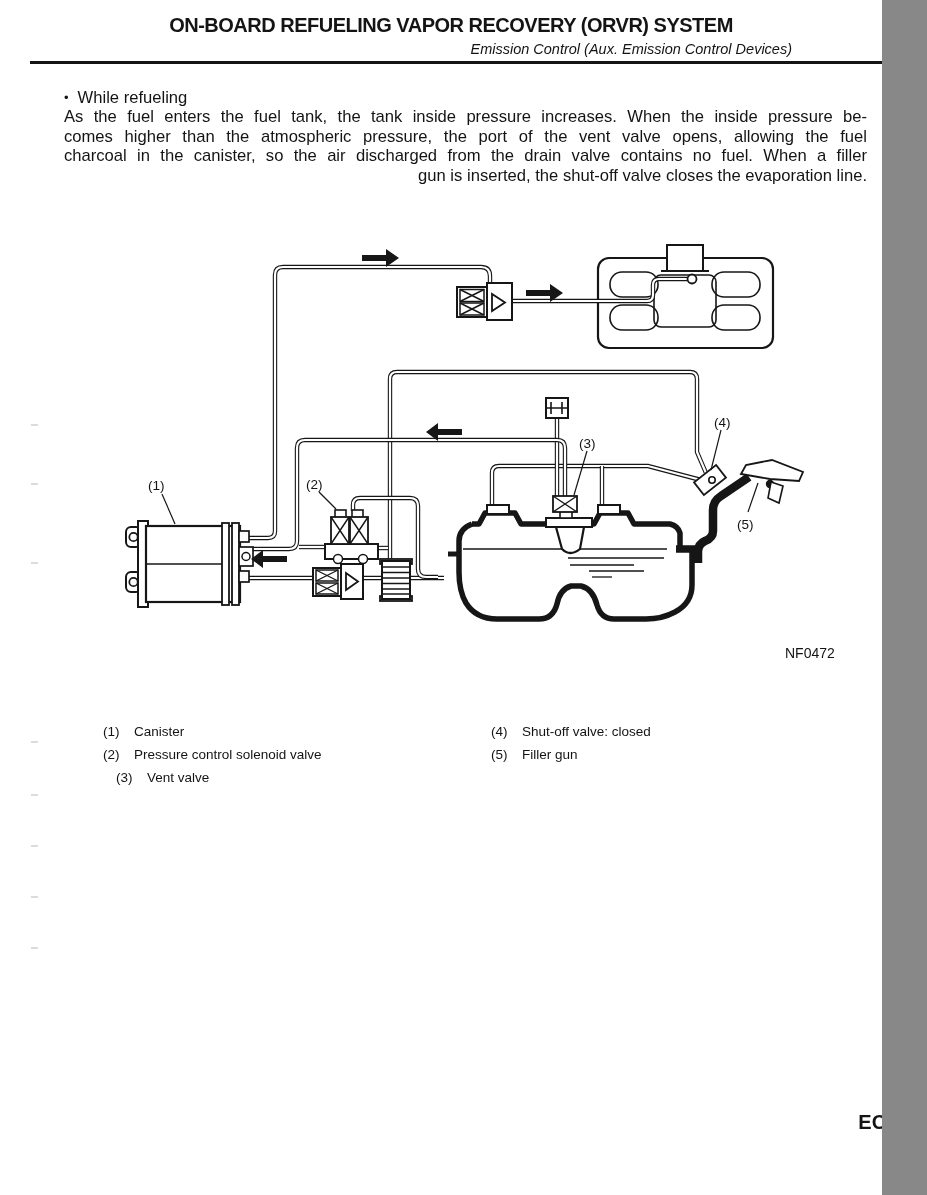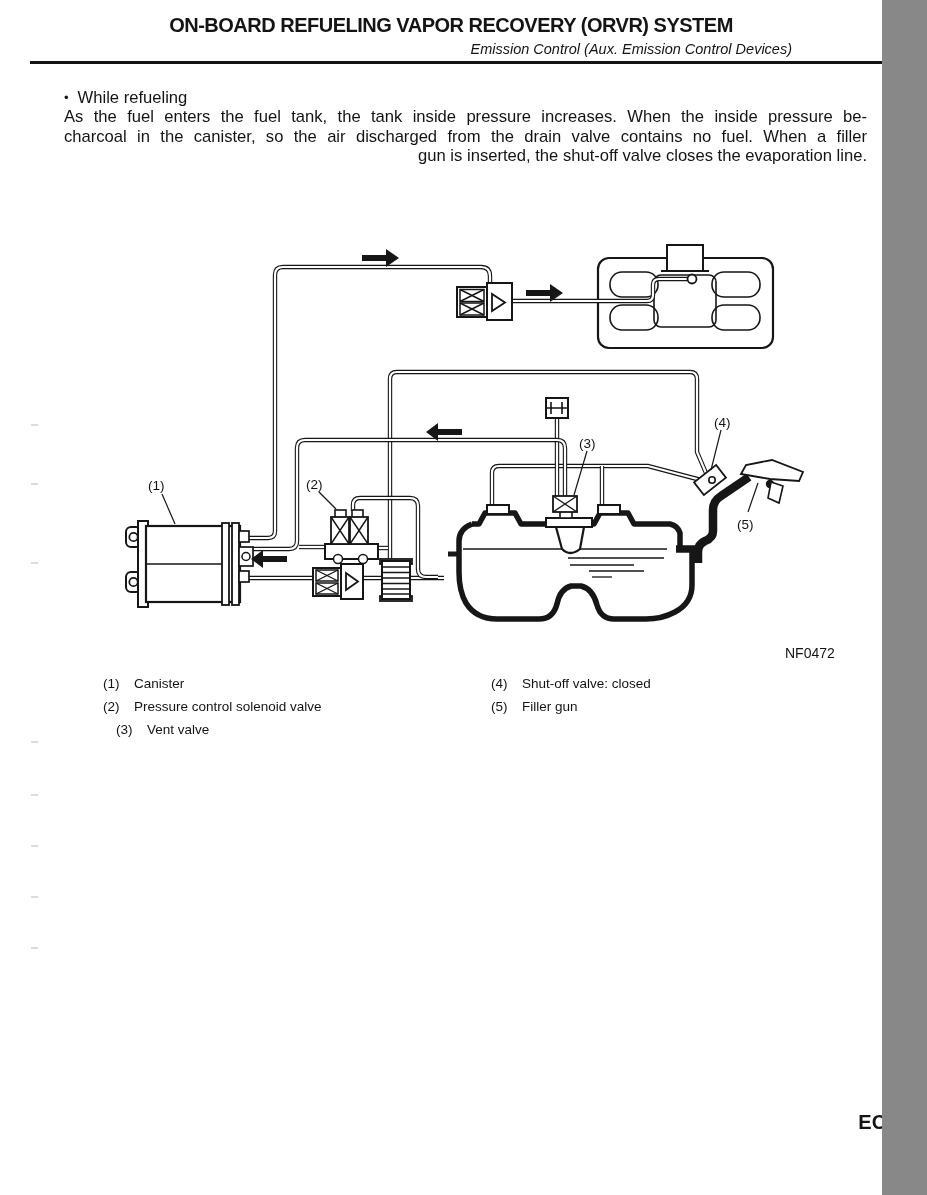--- a/index.html
+++ b/index.html
@@ -14,21 +14,21 @@
   
   #para{position:absolute;left:64px;top:88px;width:803px;font-size:16.6px;line-height:19.4px;}
   .bullet-line{display:flex;align-items:center;gap:9px;}
   .bullet-dot{font-size:13px;line-height:19.4px;}
   .jline{text-align:justify;text-align-last:justify;}
   .lline{text-align:right;}
   
   #diagram{position:absolute;left:0;top:228px;width:927px;height:420px;}
   #figcode{position:absolute;left:785px;top:645px;font-size:14px;}
   
-  .leg-row{position:absolute;font-size:13.5px;white-space:nowrap;}
+  .leg-row{position:absolute;font-size:13.5px;white-space:nowrap;margin-top:48px;}
   .leg-num{display:inline-block;width:31px;}
   
   #pagenum{position:absolute;left:0;top:1111px;width:916px;text-align:right;
            font-size:20px;font-weight:bold;letter-spacing:0.2px;}
   .margin-mark{position:absolute;left:31px;width:7px;height:2px;background:#dcdcdc;}
   
   .po{stroke:#161616;stroke-width:4.4;fill:none;stroke-linecap:butt;}
   .pi{stroke:#ffffff;stroke-width:2.2;fill:none;stroke-linecap:butt;}
   .ln{stroke:#161616;fill:none;}
   .wf{fill:#ffffff;stroke:#161616;}
@@ -45,20 +45,21 @@
   <div id="title">ON-BOARD REFUELING VAPOR RECOVERY (ORVR) SYSTEM</div>
   <div id="subtitle">Emission Control (Aux. Emission Control Devices)</div>
   <div id="rule"></div>
 
   <div id="para">
     <div class="bullet-line">
       <span class="bullet-dot">•</span>
       <span>While refueling</span>
     </div>
     <div class="jline">As the fuel enters the fuel tank, the tank inside pressure increases. When the inside pressure be-</div>
+    <div class="jline">comes higher than the atmospheric pressure, the port of the vent valve opens, allowing the fuel</div>
     <div class="jline">charcoal in the canister, so the air discharged from the drain valve contains no fuel. When a filler</div>
     <div class="lline">gun is inserted, the shut-off valve closes the evaporation line.</div>
   </div>
 
   <svg id="diagram" viewBox="0 228 927 420" width="927" height="420" xmlns="http://www.w3.org/2000/svg">
 
     <g>
       <rect x="598" y="258" width="175" height="90" rx="11" class="ln wf" stroke-width="2.2"></rect>
       <rect x="667" y="245" width="36" height="26" class="wf" stroke-width="2"></rect>
       <line x1="661" y1="271" x2="709" y2="271" class="ln" stroke-width="2"></line>

